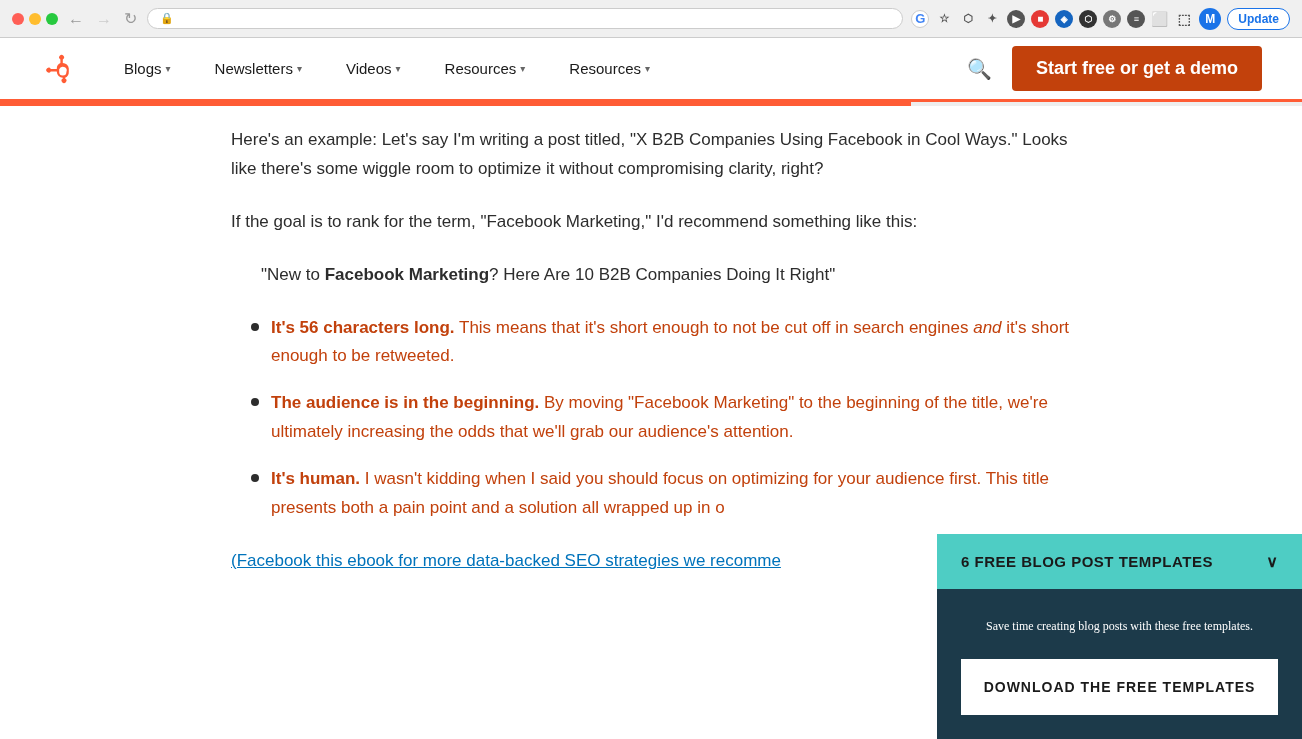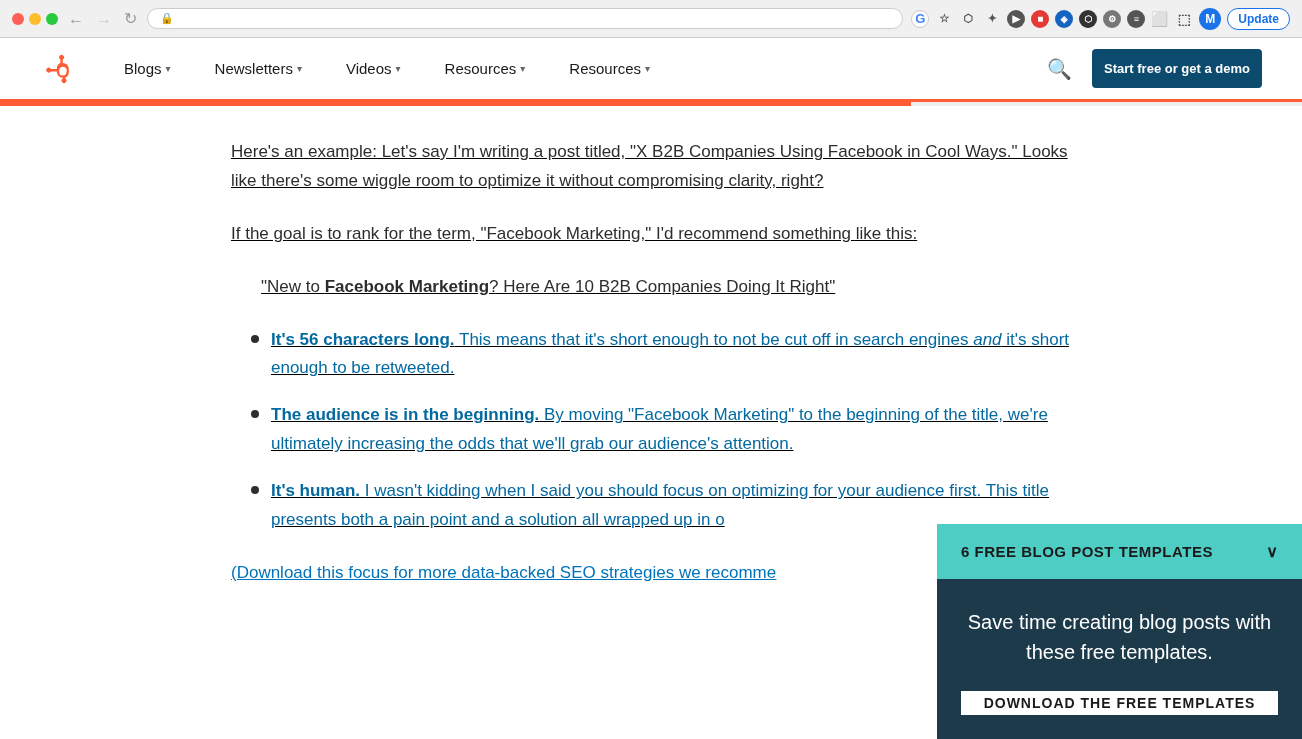--- a/index.html
+++ b/index.html
@@ -104,26 +104,26 @@
       display: flex;
       align-items: center;
       gap: 20px;
     }
     .search-icon-nav {
       font-size: 20px;
       color: #333;
       cursor: pointer;
     }
     .start-btn {
-      background: #0c4a6e;
+      background: #c2410c;
       color: #fff;
       border: none;
       border-radius: 4px;
-      padding: 12px 12px;
-      font-size: 13px;
+      padding: 12px 24px;
+      font-size: 18px;
       font-weight: 600;
       cursor: pointer;
       white-space: nowrap;
     }
 
     
     .progress-bar {
       height: 4px;
       background: #ff5c35;
       width: 70%;
@@ -131,24 +131,23 @@
 
     
     .main-content {
       display: flex;
       max-width: 100%;
       position: relative;
     }
 
     .article-area {
       max-width: 960px;
-      margin: 12px auto;
+      margin: 0 auto;
       padding: 20px 60px;
       flex: 1;
-      text-decoration: underline;
     }
 
     .article-para {
       font-size: 17px;
       line-height: 1.7;
       color: #2d2d2d;
       margin-bottom: 24px;
     }
 
     .blockquote-text {
@@ -161,21 +160,21 @@
     .bold-text { font-weight: 700; }
     .italic-text { font-style: italic; }
     .bullet-list {
       list-style: none;
       padding: 0;
       margin: 0 0 24px 20px;
     }
     .bullet-list li {
       font-size: 17px;
       line-height: 1.7;
-      color: #0369a1;
+      color: #c2410c;
       margin-bottom: 18px;
       display: flex;
       align-items: flex-start;
       gap: 12px;
     }
     .bullet-dot {
       width: 8px;
       height: 8px;
       border-radius: 50%;
       background: #2d2d2d;
@@ -228,33 +227,34 @@
       color: #1a1a1a;
       font-weight: bold;
     }
 
     .cta-body {
       padding: 28px 24px 24px;
       text-align: center;
     }
 
     .cta-description {
-      font-size: 20px;
+      font-size: 12px;
       color: #fff;
       line-height: 1.5;
       margin-bottom: 24px;
+      font-family: Liberation Serif, serif;
     }
 
     .cta-download-btn {
       display: block;
       width: 100%;
       background: #fff;
       color: #1a1a1a;
       border: none;
-      padding: 4px;
+      padding: 20px;
       font-size: 14px;
       font-weight: 700;
       letter-spacing: 1px;
       text-transform: uppercase;
       cursor: pointer;
     }
   </style>
 </head>
 <body>
 
@@ -357,21 +357,21 @@
       <li>
         <div class="bullet-dot"></div>
         <span>
           <span class="bold-text">It's human.</span>
           <span> I wasn't kidding when I said you should focus on optimizing for your audience first. This title presents both a pain point and a solution all wrapped up in o</span>
         </span>
       </li>
     </ul>
 
     <p class="article-para">
-      <span class="download-link">(Download this focus for more data-backed SEO strategies we recomme</span>
+      <span class="download-link">(Facebook this ebook for more data-backed SEO strategies we recomme</span>
     </p>
 
 
   </div>
 </div>
 
 <div class="cta-popup">
   <div class="cta-header">
     <span class="cta-title-text">6 FREE BLOG POST TEMPLATES</span>
     <span class="cta-chevron">∨</span>

